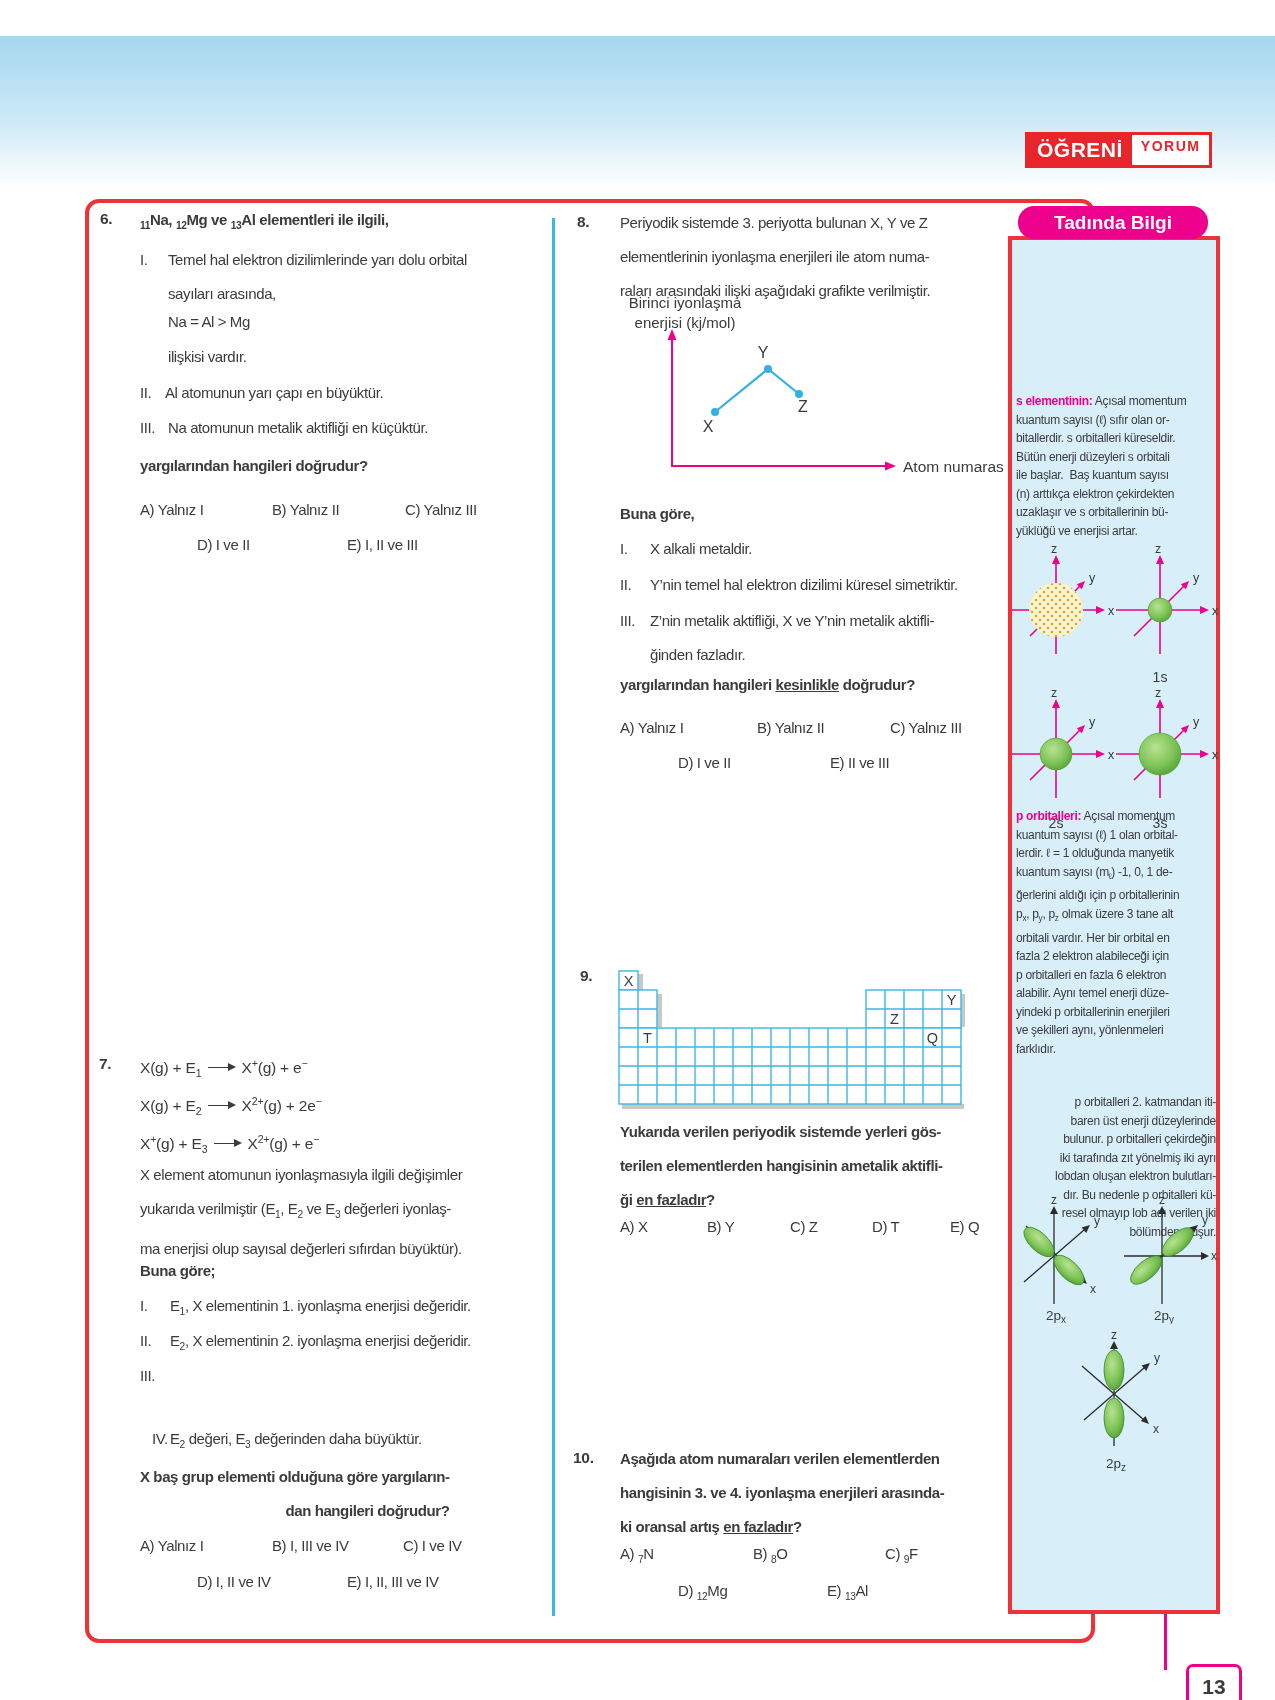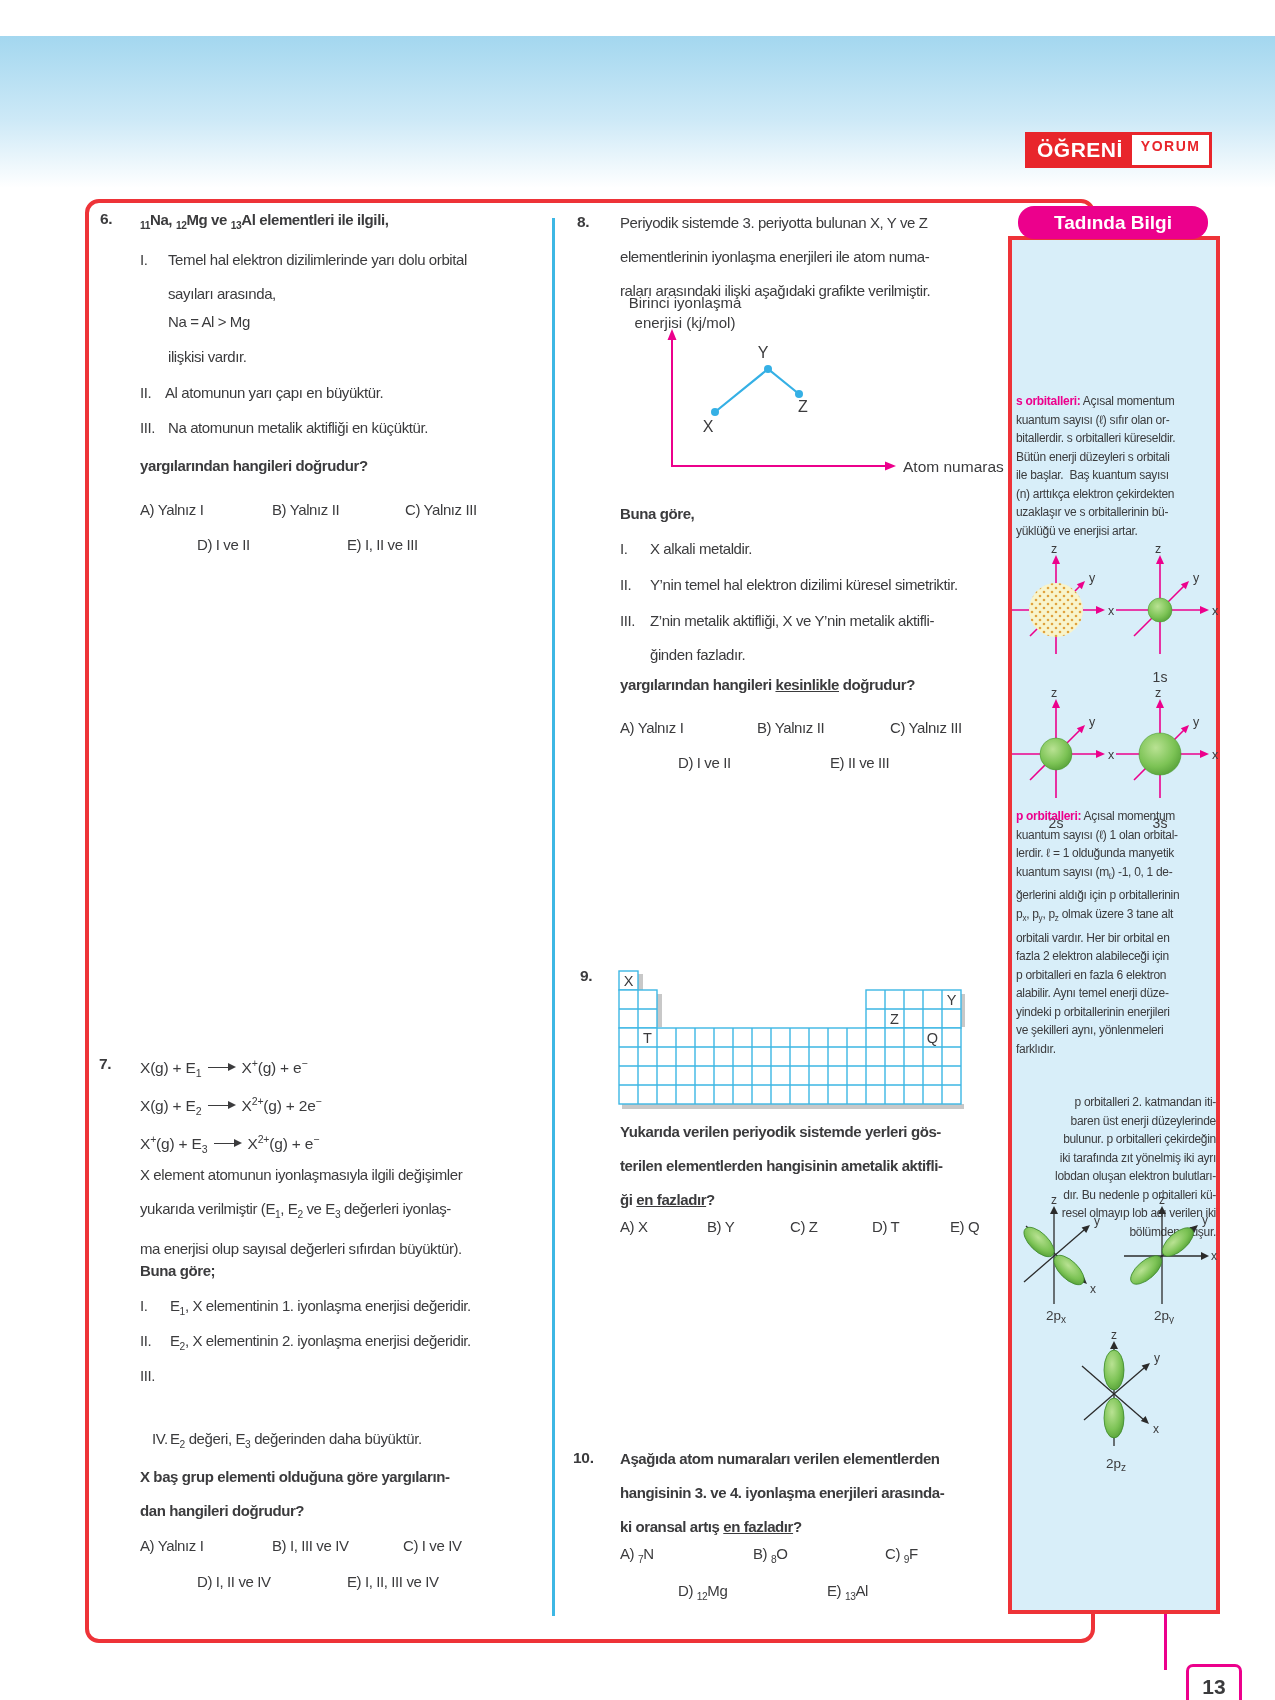--- a/index.html
+++ b/index.html
@@ -80,21 +80,21 @@
   <div class="eq" style="left:140px;top:1086px;">X<sup>+</sup>(g) + E<sub>3</sub> <span class="lar"></span> X<sup>2+</sup>(g) + e<sup>−</sup></div>
   <div class="par" style="left:140px;top:1122px;">X element atomunun iyonlaşmasıyla ilgili değişimler<br>yukarıda verilmiştir (E<sub>1</sub>, E<sub>2</sub> ve E<sub>3</sub> değerleri iyonlaş-<br>ma enerjisi olup sayısal değerleri sıfırdan büyüktür).</div>
   <div class="par b" style="left:140px;top:1218px;">Buna göre;</div>
   <span class="par" style="left:140px;top:1253px;">I.</span>
   <div class="par" style="left:170px;top:1253px;">E<sub>1</sub>, X elementinin 1. iyonlaşma enerjisi değeridir.</div>
   <span class="par" style="left:140px;top:1288px;">II.</span>
   <div class="par" style="left:170px;top:1288px;">E<sub>2</sub>, X elementinin 2. iyonlaşma enerjisi değeridir.</div>
   <span class="par" style="left:140px;top:1323px;">III.</span>
   <span class="par" style="left:152px;top:1386px;">IV.</span>
   <div class="par" style="left:170px;top:1386px;">E<sub>2</sub> değeri, E<sub>3</sub> değerinden daha büyüktür.</div>
-  <div class="par b" style="left:140px;top:1424px;">X baş grup elementi olduğuna göre yargıların-<br>dan hangileri doğrudur?</div>
+  <div class="par b" style="left:140px;top:1424px;text-align:right;">X baş grup elementi olduğuna göre yargıların-<br>dan hangileri doğrudur?</div>
   <span class="par" style="left:140px;top:1493px;">A) Yalnız I</span>
   <span class="par" style="left:272px;top:1493px;">B) I, III ve IV</span>
   <span class="par" style="left:403px;top:1493px;">C) I ve IV</span>
   <span class="par" style="left:197px;top:1529px;">D) I, II ve IV</span>
   <span class="par" style="left:347px;top:1529px;">E) I, II, III ve IV</span>
 
   <span class="num" style="left:577px;top:170px;">8.</span>
   <div class="par" style="left:620px;top:170px;">Periyodik sistemde 3. periyotta bulunan X, Y ve Z<br>elementlerinin iyonlaşma enerjileri ile atom numa-<br>raları arasındaki ilişki aşağıdaki grafikte verilmiştir.</div>
 
   <svg class="abs" style="left:555px;top:250px;" width="450" height="200">
@@ -167,21 +167,21 @@
   <span class="par" style="left:885px;top:1501px;">C) <sub>9</sub>F</span>
   <span class="par" style="left:678px;top:1538px;">D) <sub>12</sub>Mg</span>
   <span class="par" style="left:827px;top:1538px;">E) <sub>13</sub>Al</span>
 
   <div class="side-box"></div>
   <div class="tadinda">
     <span>Tadında Bilgi</span>
   </div>
 
   <div class="side-par" style="left:1016px;top:356px;">
-    <span class="shead">s orbitalleri:</span><span> Açısal momentum<br>kuantum sayısı (ℓ) sıfır olan or-<br>bitallerdir. s orbitalleri küreseldir.<br>Bütün enerji düzeyleri s orbitali<br>ile başlar. &nbsp;Baş kuantum sayısı<br>(n) arttıkça elektron çekirdekten<br>uzaklaşır ve s orbitallerinin bü-<br>yüklüğü ve enerjisi artar.</span>
+    <span class="shead">s elementinin:</span><span> Açısal momentum<br>kuantum sayısı (ℓ) sıfır olan or-<br>bitallerdir. s orbitalleri küreseldir.<br>Bütün enerji düzeyleri s orbitali<br>ile başlar. &nbsp;Baş kuantum sayısı<br>(n) arttıkça elektron çekirdekten<br>uzaklaşır ve s orbitallerinin bü-<br>yüklüğü ve enerjisi artar.</span>
   </div>
 
   <svg class="abs" style="left:1010px;top:506px;" width="210" height="295">
     <defs>
       <pattern id="dp" patternUnits="userSpaceOnUse" width="8" height="8">
         <circle cx="2" cy="2" r="1.3" fill="#e0a23e"></circle>
           <circle cx="6" cy="6" r="1.3" fill="#e0a23e"></circle>
       </pattern>
       <radialGradient id="gS" cx="40%" cy="35%" r="75%">
         <stop offset="0%" stop-color="#b9e293"></stop>

